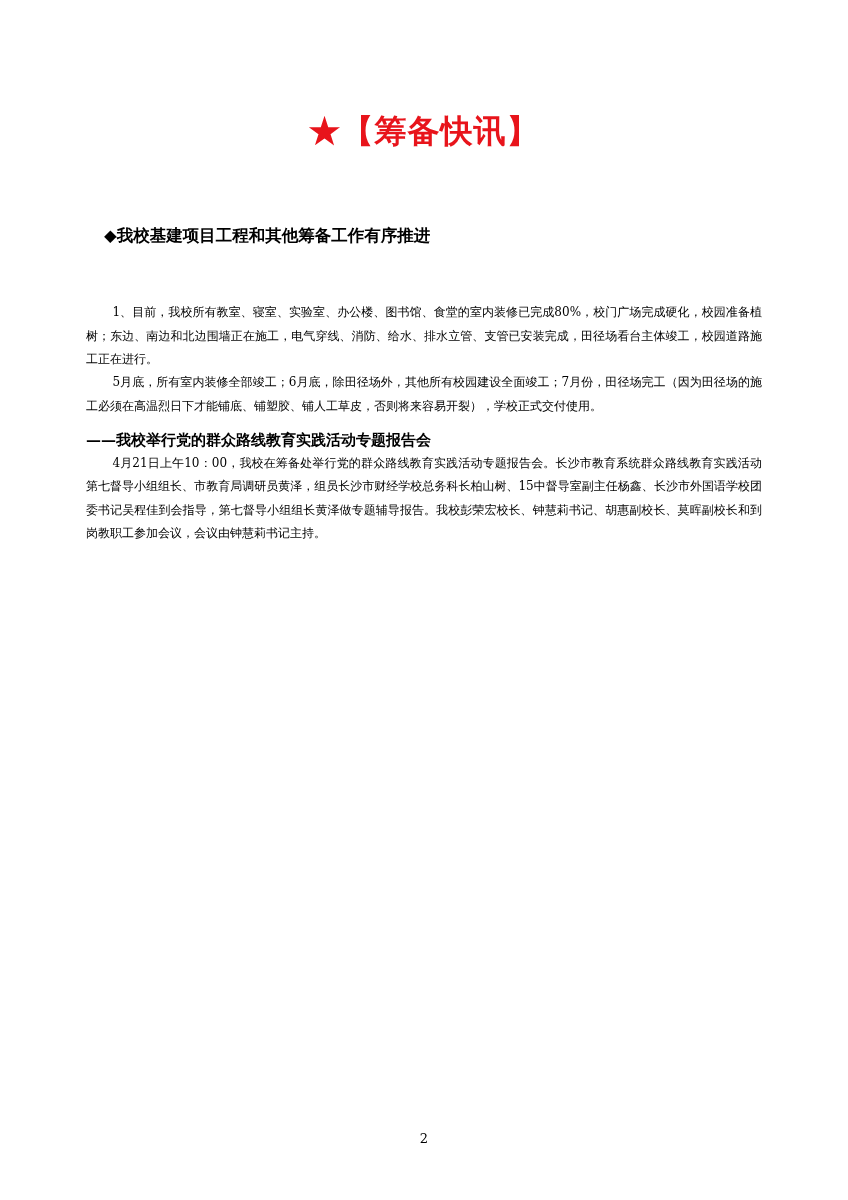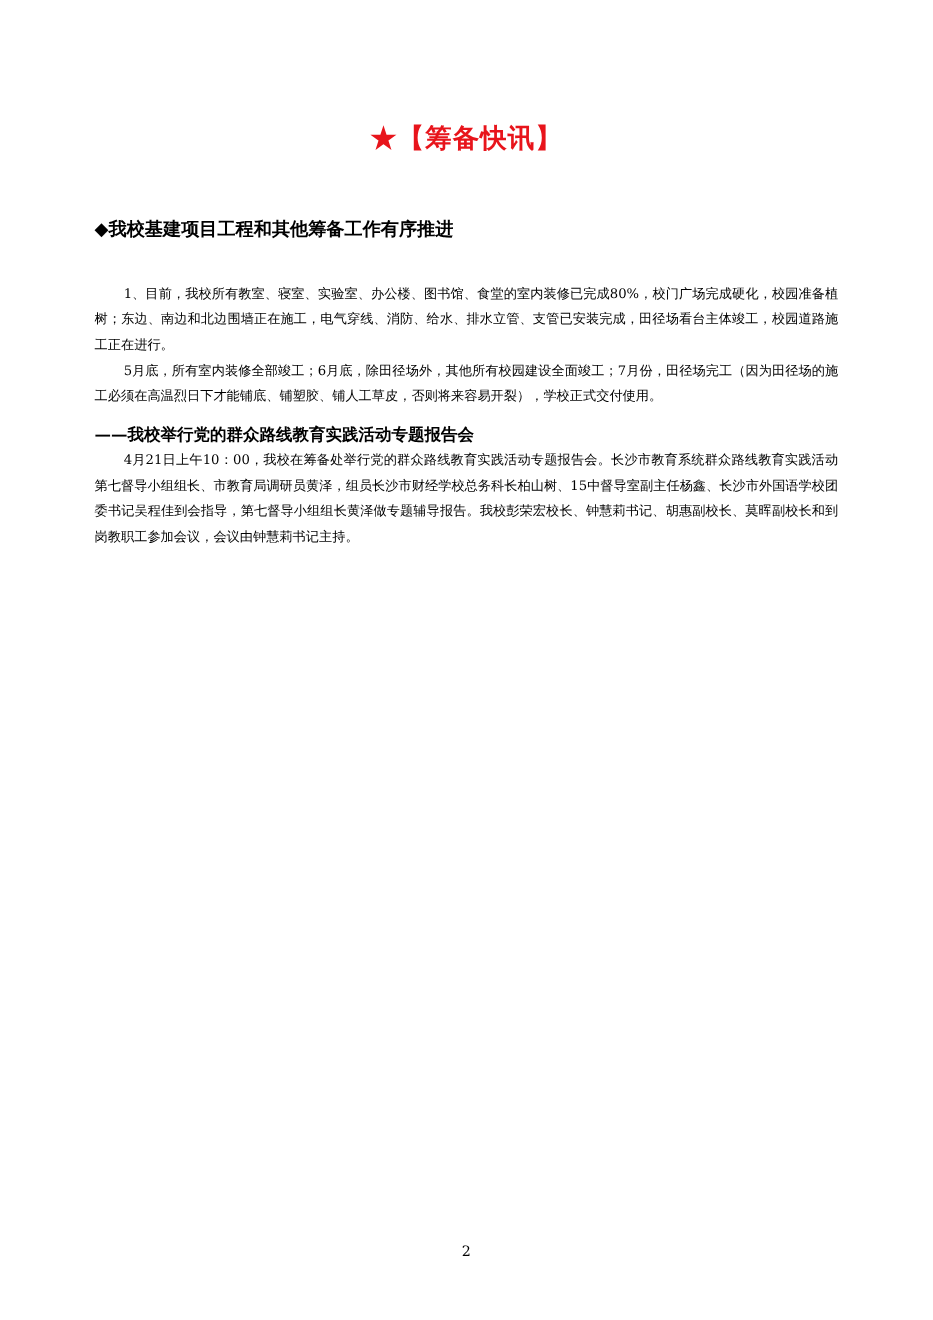--- a/index.html
+++ b/index.html
@@ -19,30 +19,30 @@
     position: relative;
     width: 848px;
     height: 1200px;
     box-sizing: border-box;
     padding: 0 86px;
   }
   .doc-title {
     text-align: center;
     color: #e8141b;
     font-weight: bold;
-    font-size: 24px;
+    font-size: 32px;
     letter-spacing: 1px;
     margin: 0;
     padding-top: 112px;
     line-height: 1.2;
   }
   .section-heading {
     font-weight: bold;
     font-size: 16.5px;
-    margin: 0;
+    margin: 18px;
     line-height: 1.5;
   }
   .heading-1 { padding-top: 56px; }
   .heading-2 { padding-top: 52px; }
   .subtitle-line {
     text-align: left;
     font-weight: bold;
     font-size: 15px;
     margin: 0;
     padding-top: 10px;

